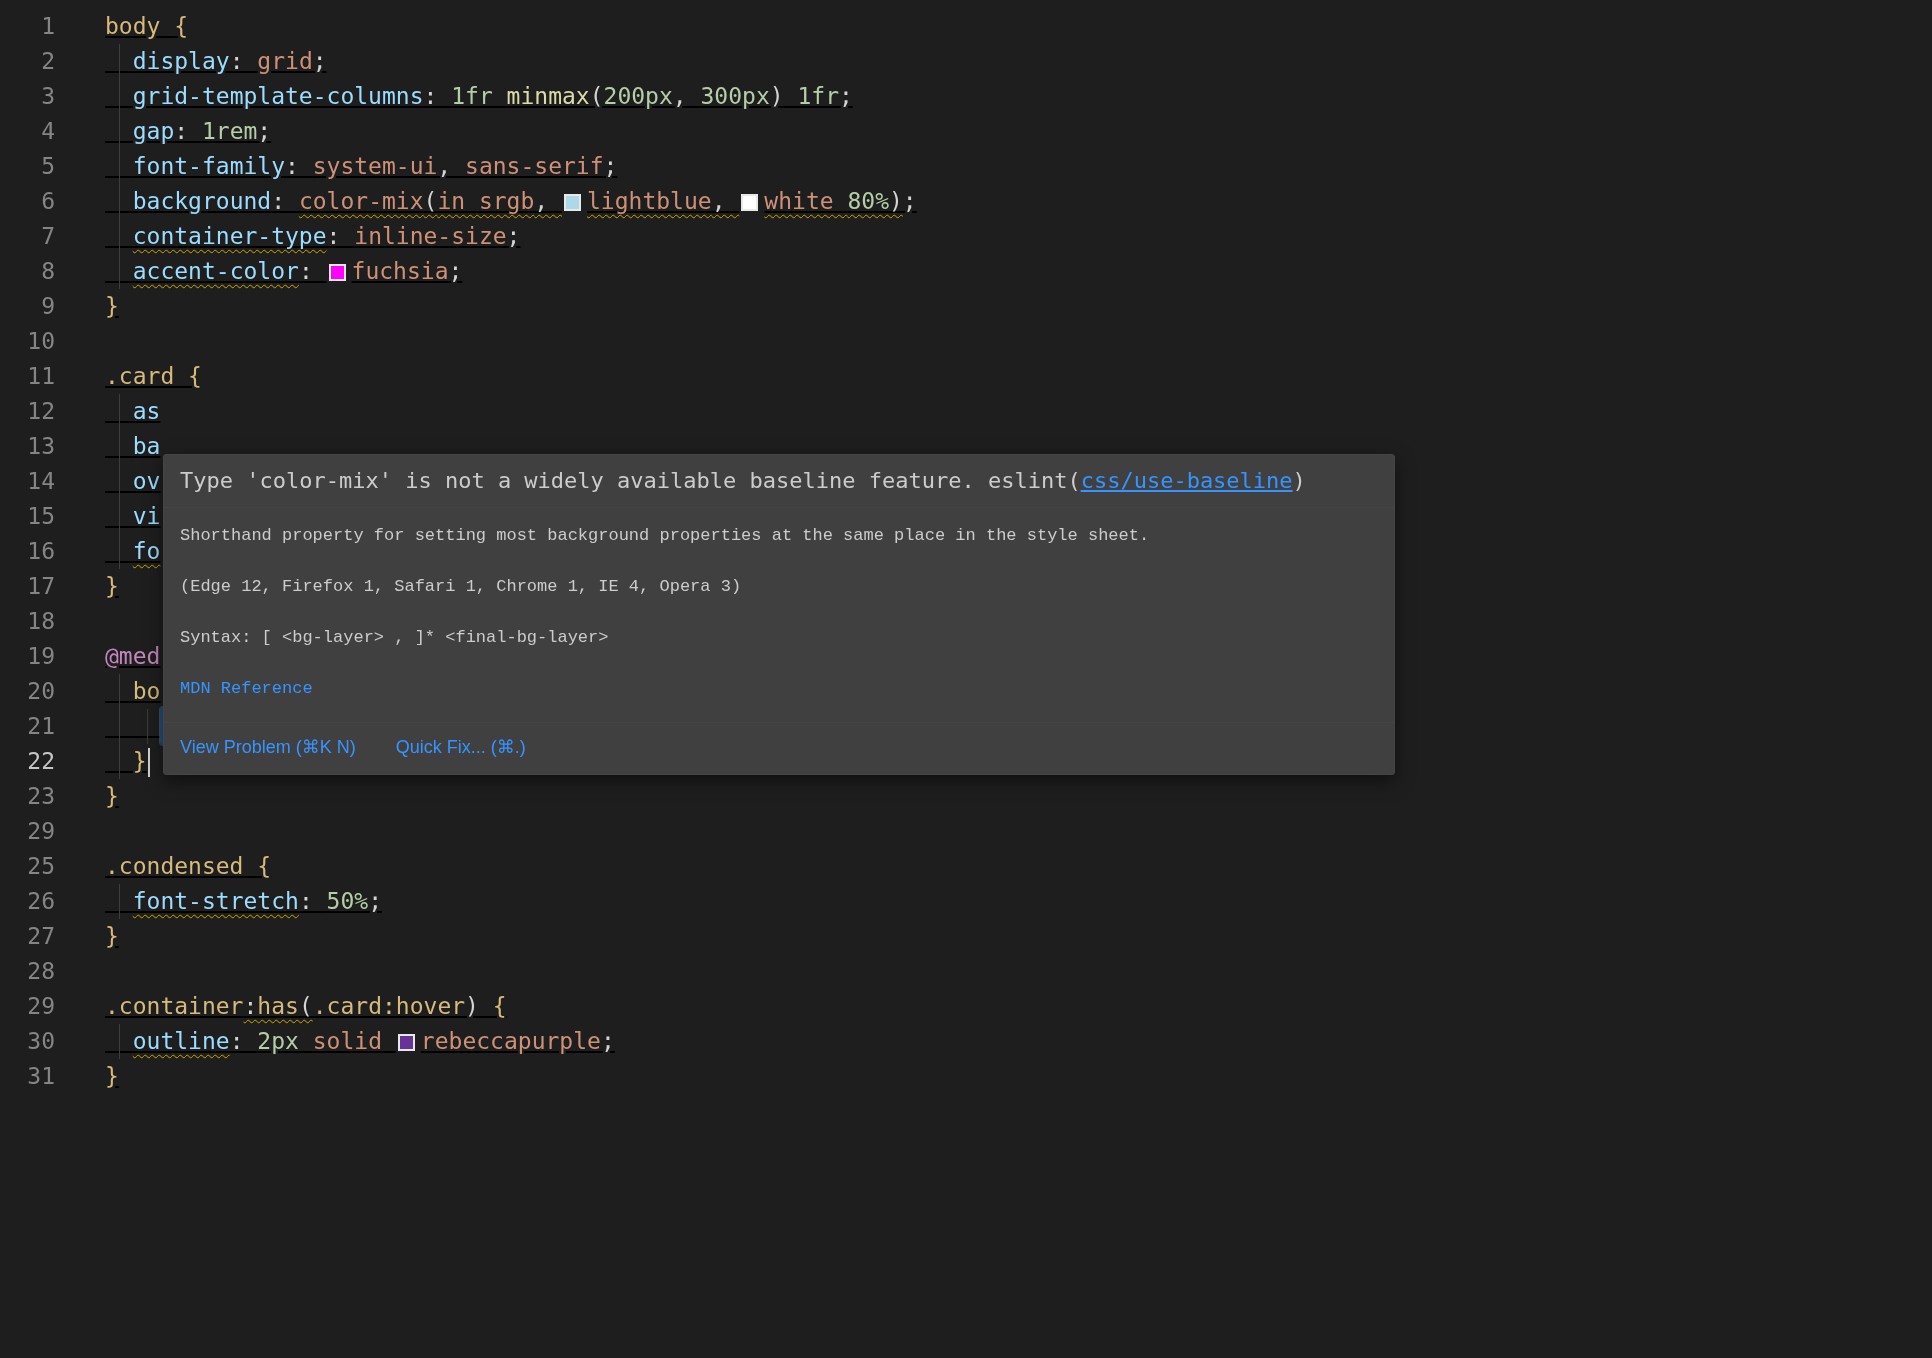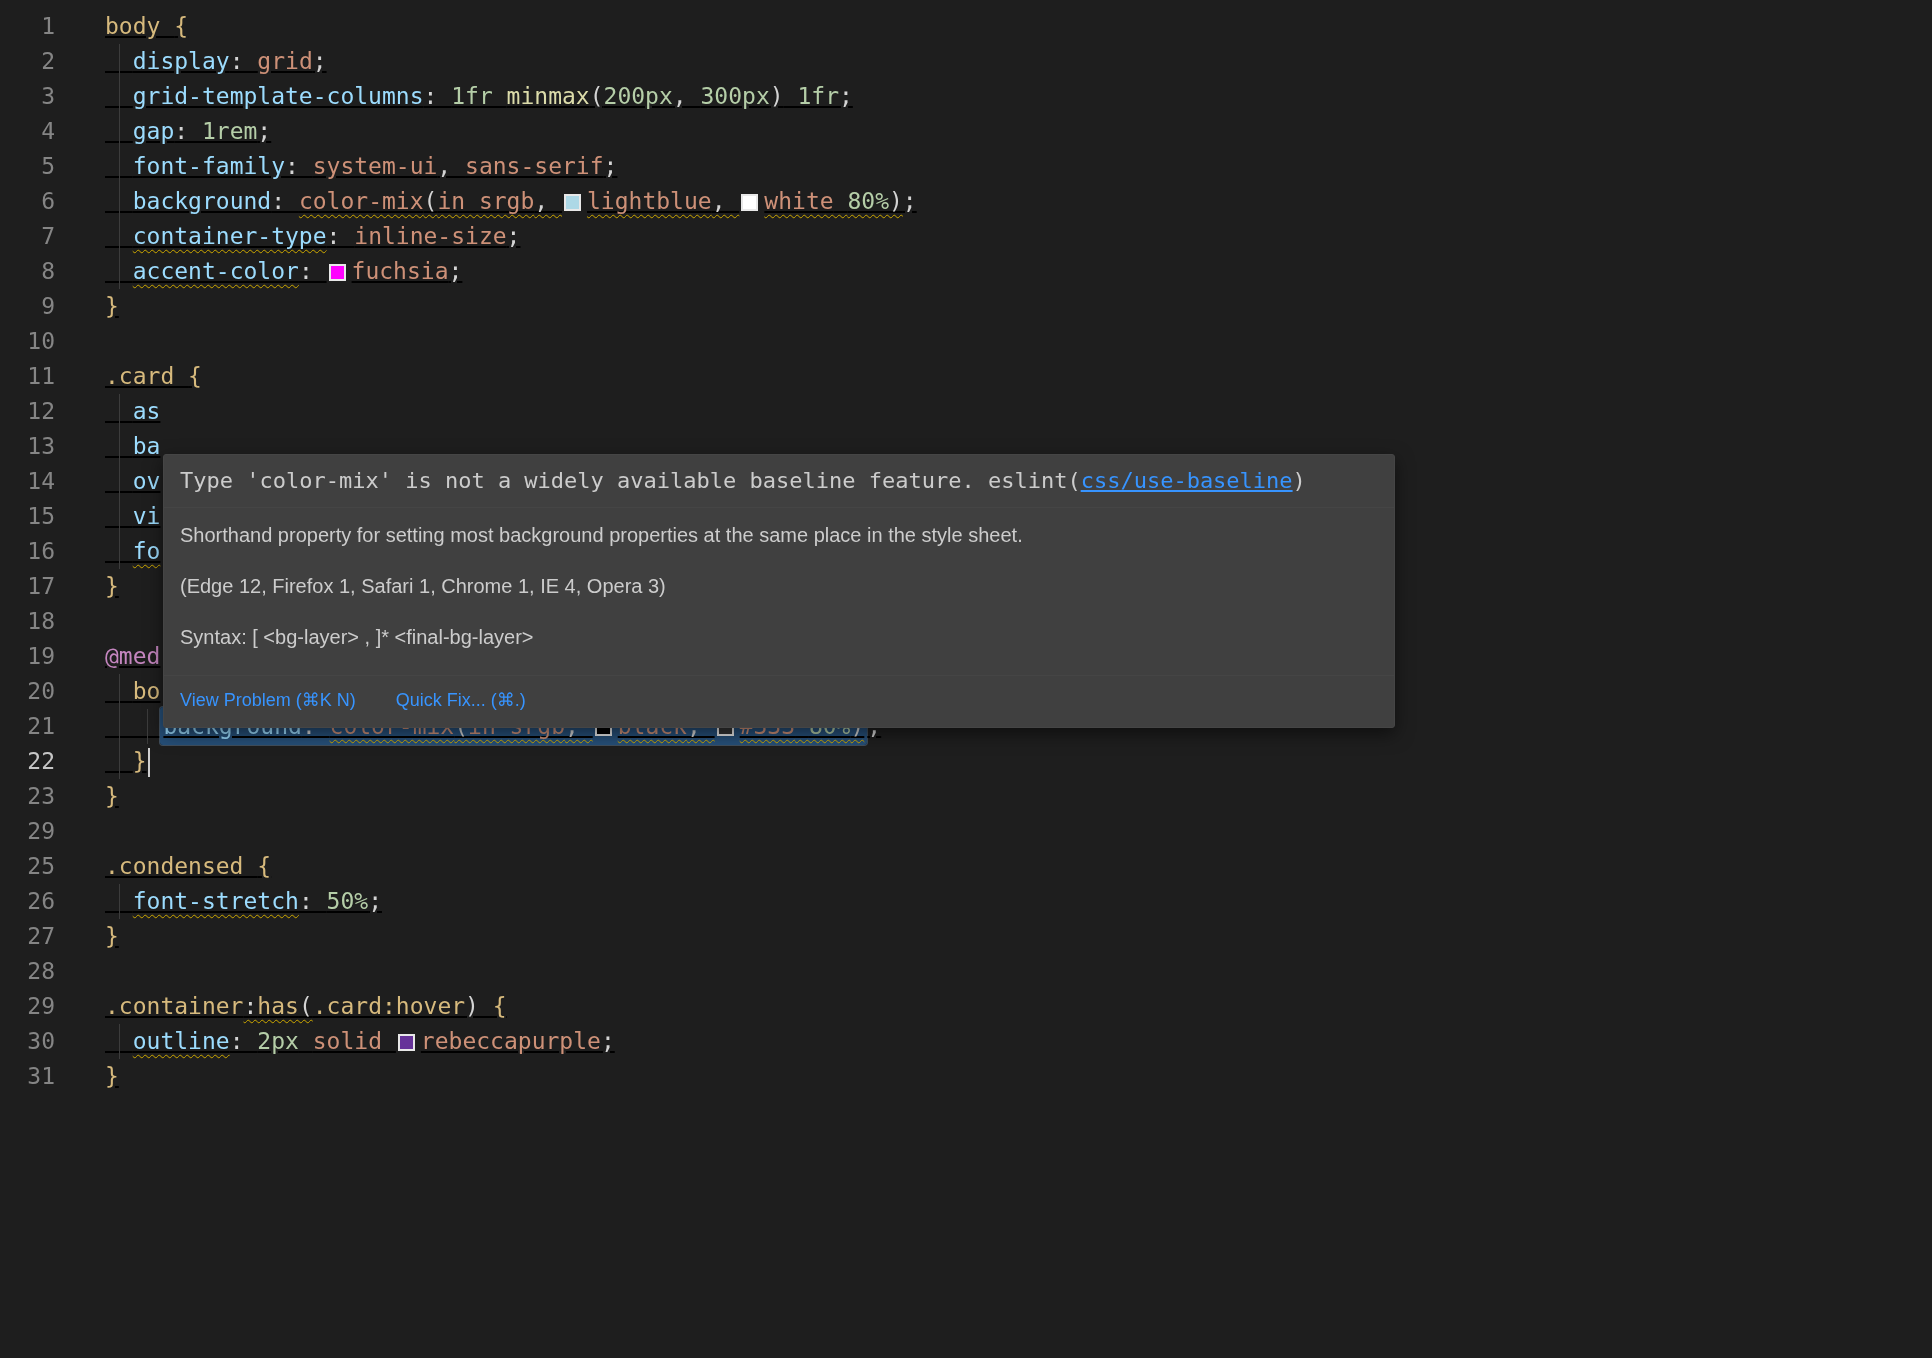--- a/index.html
+++ b/index.html
@@ -68,21 +68,21 @@
   .tt-head {
     font-family: "DejaVu Sans Mono", monospace;
     font-size: 22px; line-height: 28px;
     padding: 12px 16px;
     border-bottom: 1px solid #454545;
   }
   .tt-body {
     font-family: "Liberation Sans", sans-serif;
     padding: 14px 16px 0 16px;
   }
-  .tt-body p { margin: 0 0 24px 0; font-size: 20px; line-height: 27px; color: #cccccc; }
+  .tt-body p { margin: 0 0 24px 0; font-size: 17px; line-height: 27px; color: #cccccc; font-family: Liberation Mono, monospace; }
   .tt-body p.last { margin-bottom: 20px; }
   .tt-actions {
     display: flex; gap: 40px;
     border-top: 1px solid #454545;
     padding: 11px 16px 13px 16px;
     font-family: "Liberation Sans", sans-serif;
     font-size: 18px; line-height: 27px;
   }
   .link { color: #3794ff; cursor: pointer; text-decoration: none; }
   .u { text-decoration: underline; }
@@ -124,19 +124,20 @@
       <div class="code-line"><div class="ln">30</div><div class="line-content"><span class="indent-guide" style="left: 1ch;"></span><span><span><span class="tok pln">  </span></span><span class="sq"><span class="tok prop">outline</span></span><span><span class="tok pun">: </span><span class="tok num">2px</span><span class="tok pln"> </span><span class="tok val">solid</span><span class="tok pln"> </span><span class="swatch" style="background: rgb(102, 51, 153);"></span><span class="tok val">rebeccapurple</span><span class="tok pun">;</span></span></span></div></div>
       <div class="code-line"><div class="ln">31</div><div class="line-content"><span><span><span class="tok br">}</span></span></span></div></div>
     </div>
 
   <div class="tooltip">
     <div class="tt-head"><span>Type 'color-mix' is not a widely available baseline feature. </span><span>eslint(</span><a class="link u">css/use-baseline</a><span>)</span></div>
     <div class="tt-body">
       <p>Shorthand property for setting most background properties at the same place in the style sheet.</p>
       <p>(Edge 12, Firefox 1, Safari 1, Chrome 1, IE 4, Opera 3)</p>
       <p>Syntax: [ &lt;bg-layer&gt; , ]* &lt;final-bg-layer&gt;</p>
+      <p class="last"><a class="link">MDN Reference</a></p>
     </div>
     <div class="tt-actions">
       <a class="link">View Problem (⌘K N)</a>
       <a class="link">Quick Fix... (⌘.)</a>
     </div>
   </div>
 </div>
 
 </body></html>

